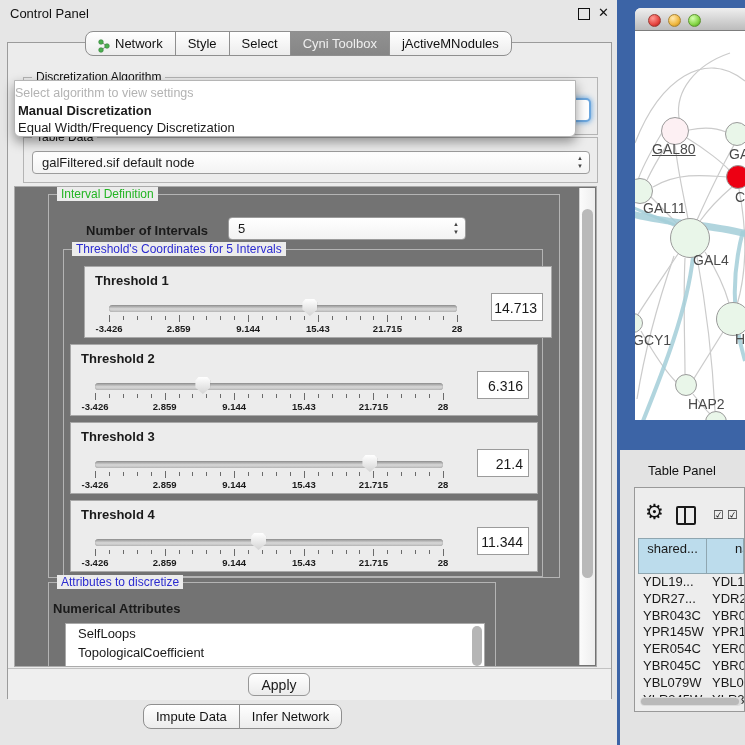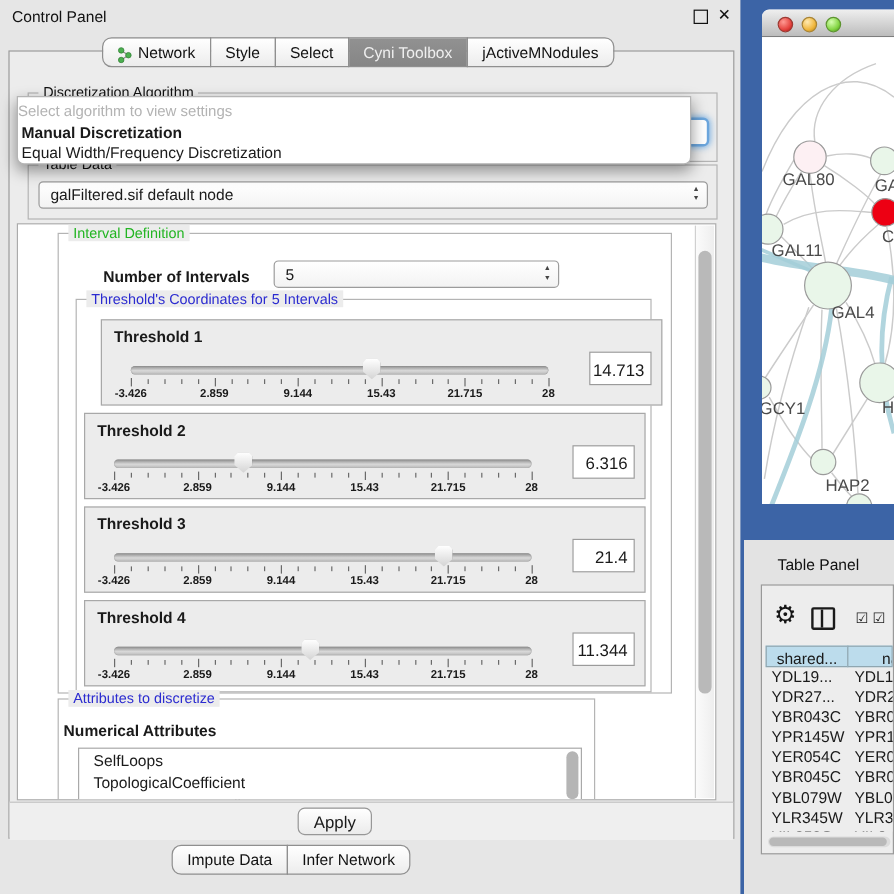--- a/index.html
+++ b/index.html
@@ -41,21 +41,21 @@
                border-radius:5px;box-shadow:0 0 5px 1px rgba(110,170,225,.9);box-sizing:border-box;}
 
   
   .popup{position:absolute;left:14px;top:80px;width:562px;height:57px;background:#fff;border:1px solid #b5b5b5;
          border-radius:0 0 6px 6px;box-shadow:0 5px 12px rgba(0,0,0,.4);z-index:50;box-sizing:border-box;}
   .popup-header{text-align:left;color:#b3b3b3;font-size:12.5px;padding-top:5px;height:16px;}
   .popup-item{font-size:13px;line-height:17px;padding-left:3px;white-space:nowrap;}
   .popup-item.bold{font-weight:bold;}
 
   
-  .scrollwrap{position:absolute;left:6px;top:143px;width:583px;height:481px;border:1px solid #ababab;background:#ffffff;
+  .scrollwrap{position:absolute;left:6px;top:143px;width:583px;height:481px;border:1px solid #ababab;background:#737373;
               box-sizing:border-box;overflow:hidden;}
   .vscroll{position:absolute;right:1px;top:1px;bottom:1px;width:15px;background:linear-gradient(90deg,#fbfbfb,#eeeeee);border-left:1px solid #d0d0d0;}
   .vscroll .thumb{position:absolute;left:2px;top:21px;width:11px;height:369px;background:#b9b9b9;border-radius:6px;}
 
   .interval-group{left:33px;top:7px;width:512px;height:384px;}
   .num-label{position:absolute;left:37px;top:28px;font-size:13px;font-weight:bold;}
   .num-combo{left:179px;top:22px;width:238px;height:23px;}
   .thresholds-group{left:14px;top:54px;width:480px;height:328px;}
 
   .threshold-box{position:relative;margin:0 0 6px 6px;width:468px;height:72px;border:1px solid #a8a8a8;background:#ececec;box-sizing:border-box;}
@@ -102,21 +102,21 @@
   .tablewin{position:absolute;left:620px;top:450px;width:125px;height:295px;background:#e3e3e3;}
   .tp-title{position:absolute;left:28px;top:13px;font-size:13px;color:#111;}
   .tp-inner{position:absolute;left:14px;top:37px;width:111px;height:225px;background:#ededed;border:1px solid #999;box-sizing:border-box;overflow:hidden;}
   .tp-gear{position:absolute;left:10px;top:12px;font-size:21px;color:#141414;}
   .tp-colicon{position:absolute;left:41px;top:18px;width:16px;height:15px;border:2px solid #1a1a1a;border-radius:2px;}
   .tp-colicon::after{content:"";position:absolute;left:6px;top:0;width:2px;height:15px;background:#1a1a1a;}
   .tp-check{position:absolute;top:20px;font-size:12px;font-weight:bold;color:#222;}
   .tp-check.c1{left:78px;}
   .tp-check.c2{left:92px;}
   .tp-table{position:absolute;left:3px;top:50px;right:0;bottom:0;}
-  .tp-headrow{display:flex;height:18px;justify-content:flex-end;}
+  .tp-headrow{display:flex;height:36px;justify-content:flex-end;}
   .tp-hcell{background:var(--table-header-bg,#bcdcec);border:1px solid #8fa6b0;box-sizing:border-box;font-size:13px;
             line-height:19px;overflow:hidden;white-space:nowrap;}
   .tp-hcell.h1{width:69px;text-align:center;}
   .tp-hcell.h2{flex:1;margin-left:-1px;padding-left:28px;}
   .tp-rows{overflow:hidden;height:137px;background:#ededed;}
   .tp-row{display:flex;height:16.8px;font-size:13px;white-space:nowrap;}
   .tp-cell1{width:69px;padding-left:5px;box-sizing:border-box;overflow:hidden;}
   .tp-cell2{flex:1;padding-left:5px;overflow:hidden;}
   .tp-hscroll{position:absolute;left:2px;top:159px;width:102px;height:9px;background:#dcdcdc;border-radius:5px;}
   .tp-hscroll .thumb{position:absolute;left:1px;top:1px;width:98px;height:7px;background:#b9b9b9;border-radius:4px;}
@@ -435,21 +435,21 @@
         </g>
         <g fill="none" stroke="#a3ced8" stroke-opacity="0.85">
           <path d="M-3,183 C35,193 75,193 112,203" stroke-width="7"></path>
           <path d="M-3,176 C20,186 35,192 48,198" stroke-width="3"></path>
           <path d="M58,226 C52,280 28,340 8,390" stroke-width="4"></path>
           <path d="M108,200 C96,245 98,290 110,330" stroke-width="4"></path>
         </g>
       </svg>
 
     <div class="net-node" style="left: 26px; top: 86px; height: 28px; width: 28px; background: rgb(253, 240, 243);"></div>
-        <div class="net-label" style="left: 17px; top: 110px;">GAL80</div>
+        <div class="net-label" style="left: 17px; top: 110px; text-decoration: underline;">GAL80</div>
         <div class="net-node" style="left: 90px; top: 91px; height: 24px; width: 24px; background: rgb(233, 246, 233);"></div>
         <div class="net-label" style="left: 94px; top: 115px;">GA</div>
         <div class="net-node" style="left: 91px; top: 134px; height: 24px; width: 24px; background: rgb(237, 0, 19);"></div>
         <div class="net-label" style="left: 100px; top: 158px;">C</div>
         <div class="net-node" style="left: -8px; top: 147px; height: 26px; width: 26px; background: rgb(233, 246, 233);"></div>
         <div class="net-label" style="left: 8px; top: 169px;">GAL11</div>
         <div class="net-node" style="left: 35px; top: 187px; height: 40px; width: 40px; background: rgb(233, 246, 233);"></div>
         <div class="net-label" style="left: 58px; top: 221px;">GAL4</div>
         <div class="net-node" style="left: 81px; top: 271px; height: 34px; width: 34px; background: rgb(233, 246, 233);"></div>
         <div class="net-label" style="left: 100px; top: 300px;">H</div>

